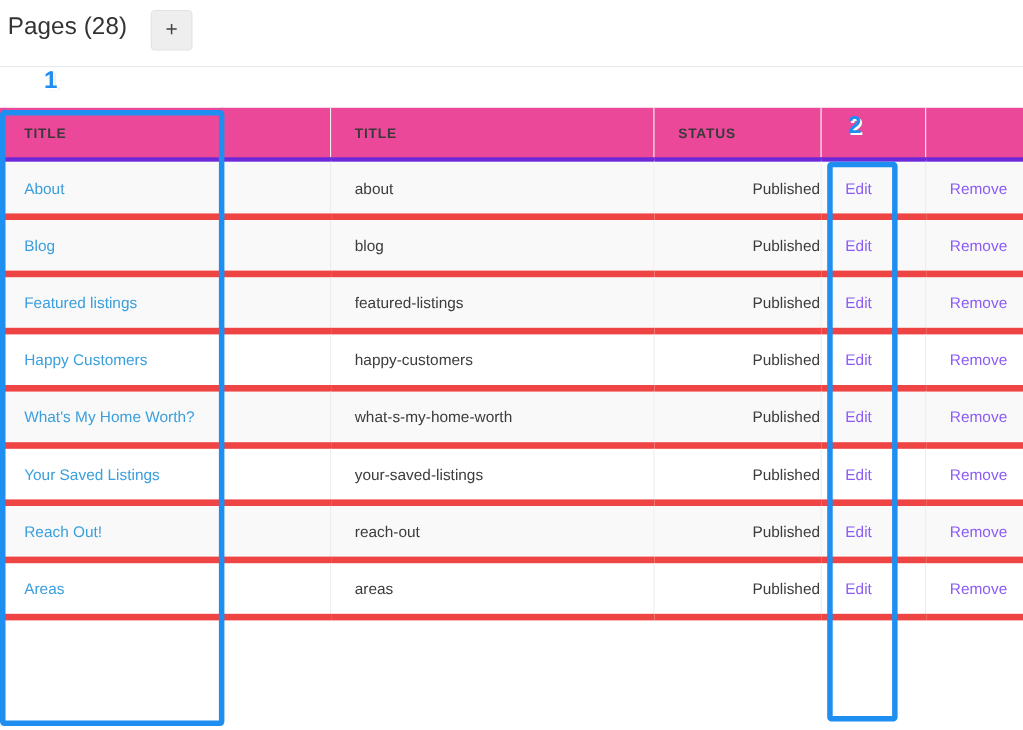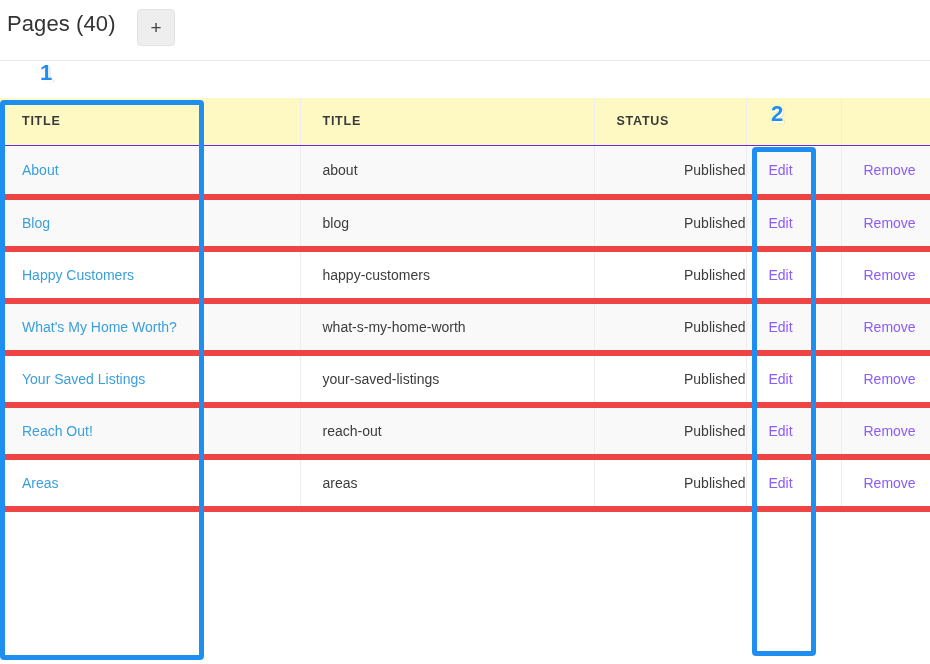--- a/index.html
+++ b/index.html
@@ -80,22 +80,22 @@
 
   .pages-table thead th {
     height: 47px;
     padding: 0 0 0 22px;
     text-align: left;
     vertical-align: middle;
     font-size: 12.5px;
     font-weight: 700;
     letter-spacing: 0.75px;
     color: #3a3a3a;
-    background: #fef9c3;
-    border-bottom: 1px solid #6d28d9;
+    background: #ec4899;
+    border-bottom: 4px solid #6d28d9;
     border-right: 1px solid #ededed;
     box-sizing: border-box;
     white-space: nowrap;
   }
   .pages-table thead th.th-remove { border-right: none; }
 
   .pages-table tbody td {
     height: 52px;
     padding: 0 0 0 22px;
     vertical-align: middle;
@@ -152,21 +152,21 @@
     text-shadow: 1.5px 1.5px 0 #ffffff, 2px 2px 1px rgba(150,150,150,0.55);
     pointer-events: none;
   }
   .annot-num-1 { left: 40px; top: 62px; }
   .annot-num-2 { left: 771px; top: 103px; }
 </style>
 </head>
 <body>
 
 <div class="page-header">
-  <div class="page-title">Pages (40)</div>
+  <div class="page-title">Pages (28)</div>
   <button class="add-btn">
     <span class="plus-glyph">+</span>
   </button>
 </div>
 
 <table class="pages-table">
   <colgroup>
     <col class="c-title">
       <col class="c-name">
       <col class="c-status">
@@ -190,20 +190,27 @@
         <td><a class="link link-action">Edit</a></td>
         <td class="td-remove"><a class="link link-action">Remove</a></td>
       </tr>
       <tr class="alt">
         <td><a class="link link-title">Blog</a></td>
         <td>blog</td>
         <td class="status-text">Published</td>
         <td><a class="link link-action">Edit</a></td>
         <td class="td-remove"><a class="link link-action">Remove</a></td>
       </tr>
+      <tr class="alt">
+        <td><a class="link link-title">Featured listings</a></td>
+        <td>featured-listings</td>
+        <td class="status-text">Published</td>
+        <td><a class="link link-action">Edit</a></td>
+        <td class="td-remove"><a class="link link-action">Remove</a></td>
+      </tr>
       <tr class="plain">
         <td><a class="link link-title">Happy Customers</a></td>
         <td>happy-customers</td>
         <td class="status-text">Published</td>
         <td><a class="link link-action">Edit</a></td>
         <td class="td-remove"><a class="link link-action">Remove</a></td>
       </tr>
       <tr class="alt">
         <td><a class="link link-title">What's My Home Worth?</a></td>
         <td>what-s-my-home-worth</td>

